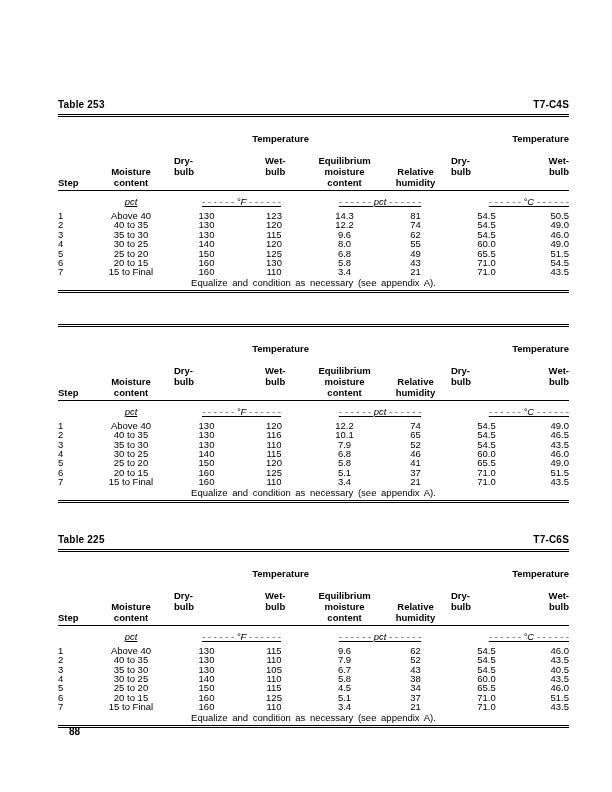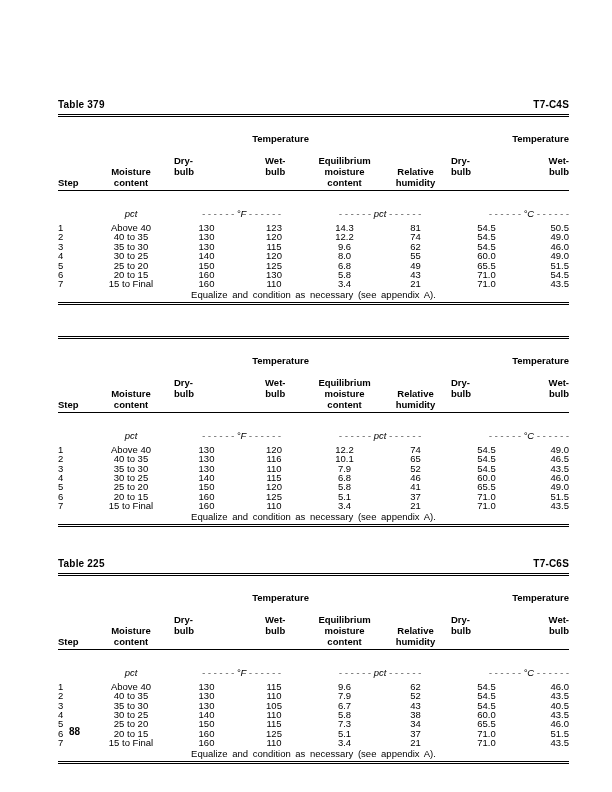--- a/index.html
+++ b/index.html
@@ -55,22 +55,23 @@
   thead th.step{text-align:left;margin-left:35px;}
   .temp-group .temp-label{text-align:right;line-height:11px;}
   .temp-group .bulbs{display:flex;}
   .temp-group .bulbs span{flex:1;white-space:pre-line;line-height:11px;}
   .temp-group .bulbs .dry{text-align:left;}
   .temp-group .bulbs .wet{text-align:center;}
   .temp-group.celsius .bulbs .wet{text-align:right;}
   tr.units td{
     font-style:italic;
     text-align:center;
-    padding:17px 0 4px 0;
+    padding:5px 0 4px 0;
     line-height:11px;
+    text-decoration:underline;
   }
   tbody td{
     text-align:center;
     line-height:9.4px;
     padding:0;
     white-space:nowrap;
   }
   tbody td:first-child{text-align:left;}
   tbody td:last-child{text-align:right;}
   tfoot td{
@@ -87,21 +88,21 @@
   }
 </style>
 </head>
 <body>
 
 <div class="page">
   <div class="content">
 
     <div class="table-block">
       <div class="table-head">
-        <span>Table 379</span>
+        <span>Table 253</span>
         <span>T7-C4S</span>
       </div>
       <table class="data">
         <colgroup>
           <col class="c1">
             <col class="c2">
             <col class="c3">
             <col class="c4">
           <col class="c5">
             <col class="c6">
@@ -446,21 +447,21 @@
               <td>5.8</td>
               <td>38</td>
               <td>60.0</td>
               <td>43.5</td>
             </tr>
             <tr>
               <td>5</td>
               <td>25 to 20</td>
               <td>150</td>
               <td>115</td>
-              <td>7.3</td>
+              <td>4.5</td>
               <td>34</td>
               <td>65.5</td>
               <td>46.0</td>
             </tr>
             <tr>
               <td>6</td>
               <td>20 to 15</td>
               <td>160</td>
               <td>125</td>
               <td>5.1</td>

